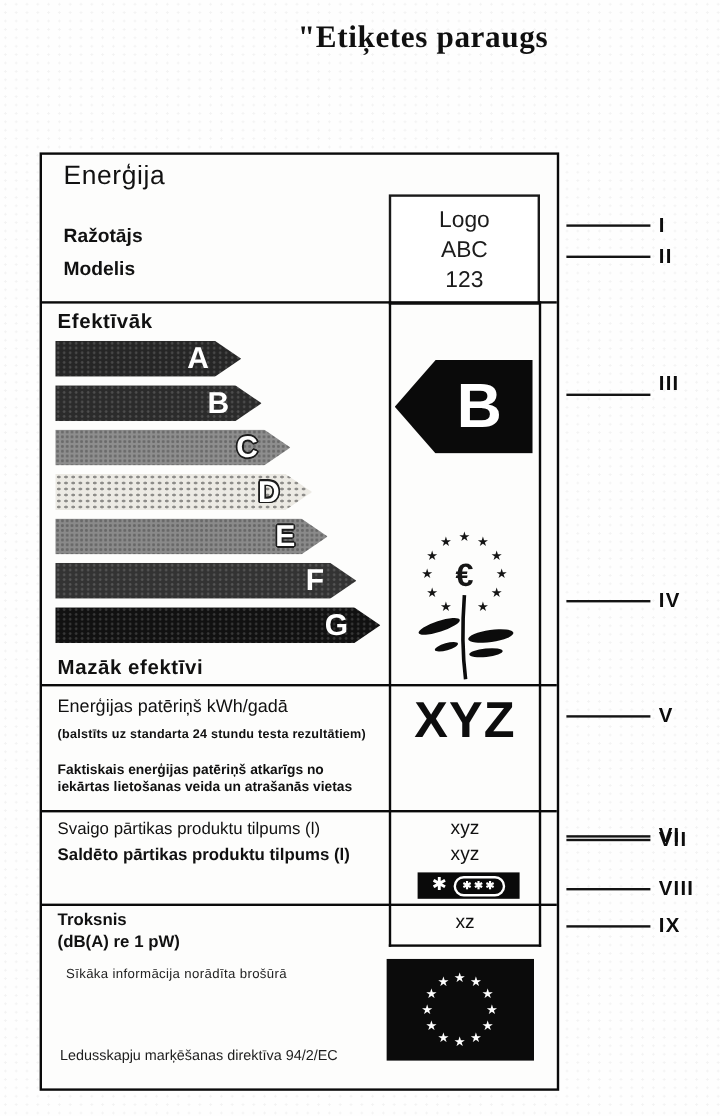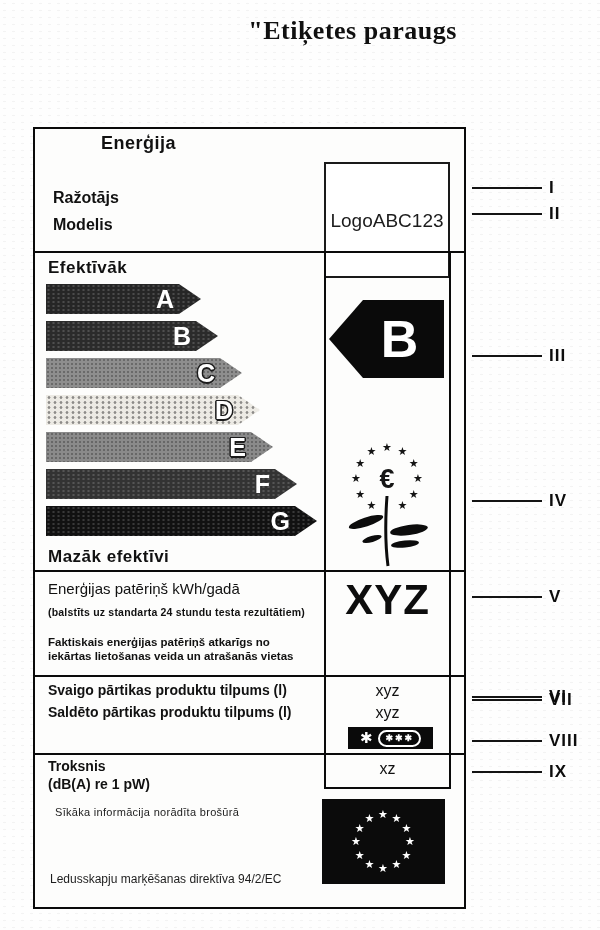--- a/index.html
+++ b/index.html
@@ -14,26 +14,26 @@
   .page-title {
     position:absolute; top:16px; left:0; right:0; text-align:center; padding-left:105px;
     font-family:"Liberation Serif", serif; font-weight:bold; font-size:26px; color:#101010;
     letter-spacing:0.5px;
   }
   .label-box {
     position:absolute; left:33px; top:127px; width:433px; height:782px;
     border:2.5px solid #0a0a0a; background:#fdfdfc;
   }
   .abs { position:absolute; }
-  .energy-title { left:18px; top:4px; font-size:18px; font-weight:bold; letter-spacing:0.5px;margin-left:48px; }
+  .energy-title { left:18px; top:4px; font-size:22px; font-weight:normal; letter-spacing:0.5px; }
   .manufacturer { left:18px; top:60px; font-size:16px; font-weight:bold; }
   .model        { left:18px; top:87px; font-size:16px; font-weight:bold; }
   .logo-box {
-    left:289px; top:33px; width:126px; height:116px; border:2px solid #1a1a1a;
-    display:flex; align-items:center; justify-content:center;
+    left:289px; top:33px; width:126px; height:92px; border:2px solid #1a1a1a;
+    display:flex; flex-direction:column; align-items:center; justify-content:center;
     font-size:19px; line-height:25px; color:#1c1c1c; background:#fff;
   }
   .hsep { left:0; width:100%; height:2px; background:#0a0a0a; }
   .sep1 { top:122px; } .sep2 { top:441px; } .sep3 { top:546px; } .sep4 { top:624px; }
   .column {
     left:289px; top:122px; width:127px; height:538px;
     border-left:2px solid #0a0a0a; border-right:2px solid #0a0a0a; border-bottom:2px solid #0a0a0a;
   }
   .more-eff { left:13px; top:129px; font-size:17px; font-weight:bold; letter-spacing:0.5px; }
   .less-eff { left:13px; top:418px; font-size:17px; font-weight:bold; letter-spacing:0.5px; }
@@ -64,21 +64,21 @@
     left:294px; top:171px; width:115px; height:78px;
     clip-path: polygon(0 50%, 34px 0, 100% 0, 100% 100%, 34px 100%);
     display:flex; align-items:center; justify-content:center; padding-left:26px;
   }
   .big-arrow-letter { font-size:52px; font-weight:bold; color:#fff; }
   .flower-svg { left:297px; top:309px; }
   .cons-title { left:13px; top:451px; font-size:15px; font-weight:normal; }
   .cons-note  { left:13px; top:477px; font-size:10.5px; font-weight:bold; letter-spacing:0.2px; }
   .cons-disc  { left:13px; top:506px; font-size:11.5px; font-weight:bold; line-height:14px; }
   .xyz { left:289px; top:447px; width:127px; text-align:center; font-size:42px; font-weight:bold; letter-spacing:1px; color:#0d0d0d; }
-  .vol-label-1 { left:13px; top:553px; font-size:14px; font-weight:bold; }
+  .vol-label-1 { left:13px; top:553px; font-size:14px; font-weight:normal; }
   .vol-label-2 { left:13px; top:575px; font-size:14px; font-weight:bold;text-align:center; }
   .vol-value-1 { left:289px; top:553px; width:127px; text-align:center; font-size:16px; }
   .vol-value-2 { left:289px; top:575px; width:127px; text-align:center; font-size:16px; }
   .star-box {
     left:313px; top:598px; width:85px; height:22px; background:#0a0a0a;
     display:flex; align-items:center; justify-content:center; gap:6px;
   }
   .star-single { color:#fff; font-size:15px; line-height:22px; }
   .star-pill {
     border:2px solid #fff; border-radius:10px; padding:0 5px; color:#fff;
@@ -217,21 +217,21 @@
   </div>
 
   <div class="callout" style="top: 188px;">
       <div class="callout-line"></div>
       <span class="callout-numeral">I</span>
     </div>
   <div class="callout" style="top: 214px;">
       <div class="callout-line"></div>
       <span class="callout-numeral">II</span>
     </div>
-  <div class="callout" style="top: 356px;">
+  <div class="callout" style="top: 320px; align-items: flex-end;">
       <div class="callout-line"></div>
       <span class="callout-numeral">III</span>
     </div>
   <div class="callout" style="top: 501px;">
       <div class="callout-line"></div>
       <span class="callout-numeral">IV</span>
     </div>
   <div class="callout" style="top: 597px;">
       <div class="callout-line"></div>
       <span class="callout-numeral">V</span>

